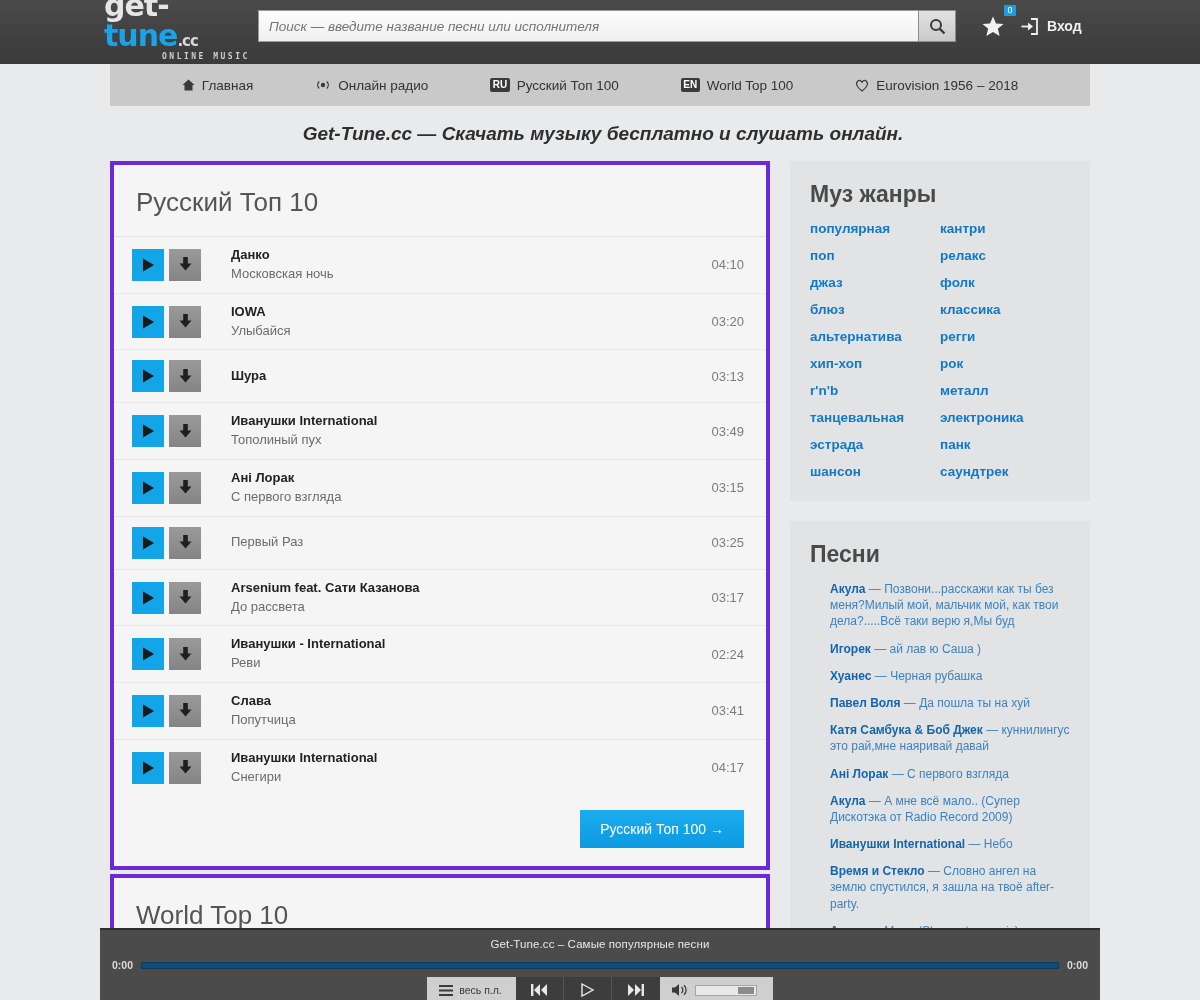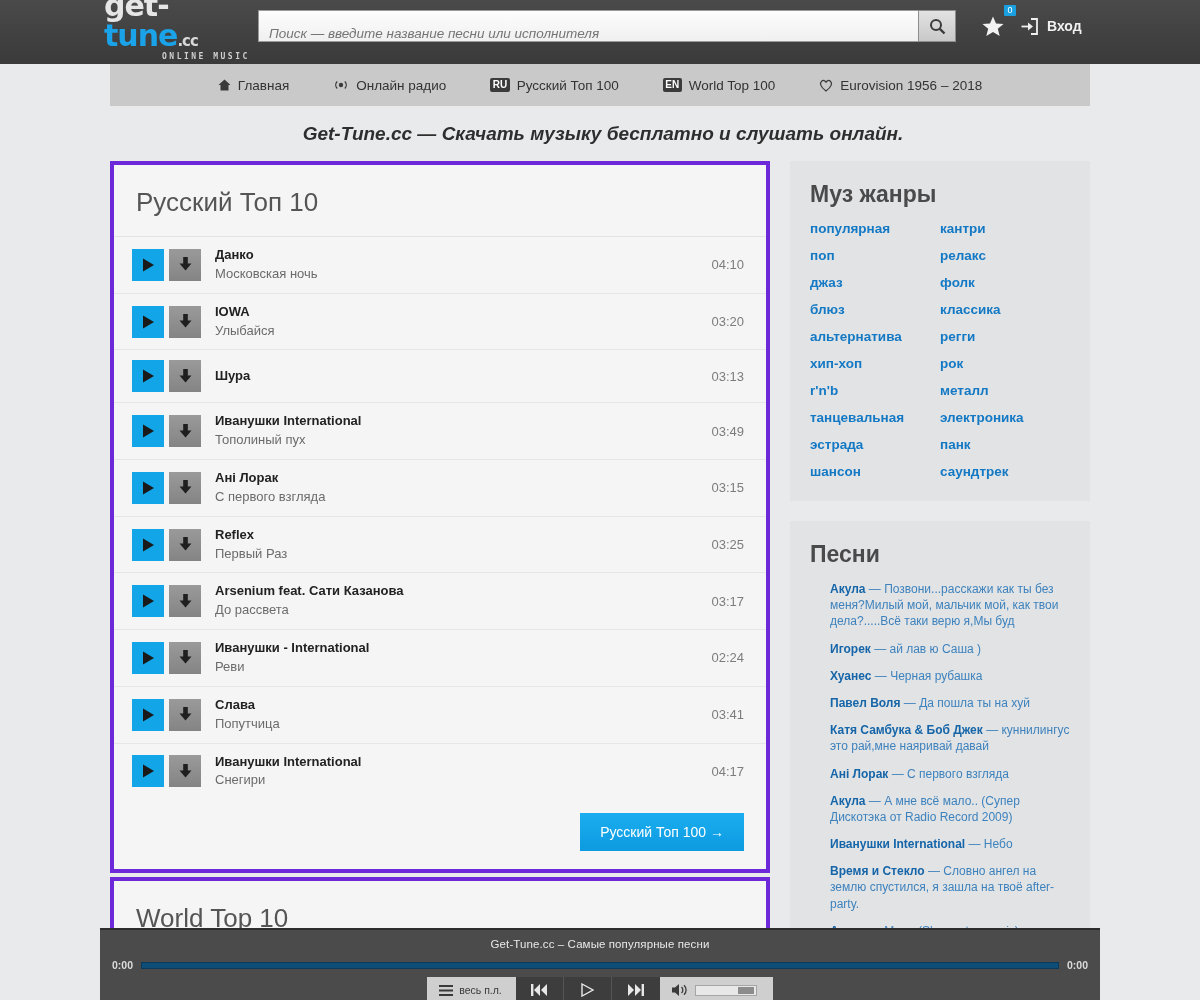--- a/index.html
+++ b/index.html
@@ -47,21 +47,21 @@
     margin-left: 58px;
     font-family: "DejaVu Sans Mono", monospace;
   }
   .search-box {
     flex: 0 0 660px;
     height: 32px;
     background: linear-gradient(#fdfdfd, #f0f0f0);
     border: 1px solid #9a9a9a;
     border-right: none;
     display: flex;
-    align-items: flex-end;
+    align-items: center;
     padding: 0 10px;
   }
   .search-box input {
     border: none;
     outline: none;
     background: transparent;
     width: 100%;
     font-family: "Liberation Sans", sans-serif;
     font-style: italic;
     font-size: 13.5px;
@@ -88,21 +88,21 @@
   }
   .login { display: flex; align-items: center; gap: 8px; cursor: pointer; }
   .login-label { color: #f0f0f0; font-weight: bold; font-size: 14px; }
 
   
   .navwrap { width: 1200px; display: flex; justify-content: center; }
   .nav {
     width: 980px; height: 42px;
     background: #c9c9c9;
     display: flex; align-items: center; justify-content: center;
-    gap: 44px;
+    gap: 62px;
   }
   .nav-item {
     display: flex; align-items: center; gap: 7px;
     color: #333; font-size: 13.5px; cursor: pointer;
   }
   .badge-sq {
     background: #3b3b3b; color: #fff;
     font-size: 10px; font-weight: bold;
     padding: 2px 2.5px; border-radius: 2px; line-height: 1;
   }
@@ -144,21 +144,21 @@
     min-height: 53px;
   }
   .track:last-child { border-bottom: none; }
   .btn-play, .btn-dl {
     width: 32px; height: 32px;
     display: flex; align-items: center; justify-content: center;
     cursor: pointer; flex: none;
   }
   .btn-play { background: #12a5e8; margin-right: 5px; }
   .btn-dl { background: linear-gradient(#9a9a9a, #848484); }
-  .track-info { flex: 1; padding-left: 14px; min-width: 0; }
+  .track-info { flex: 1; padding-left: 30px; min-width: 0; }
   .track-artist { font-weight: bold; color: #222; font-size: 13px; line-height: 1.45; }
   .track-song { color: #6b6b6b; font-size: 13px; line-height: 1.45; }
   .track-time { color: #7c7c7c; font-size: 13px; flex: none; }
 
   .panel-foot { padding: 14px 22px 18px; display: flex; justify-content: flex-end; }
   .cta {
     background: linear-gradient(#1badf0, #0d9ae0);
     color: #fff; border: none;
     padding: 11px 20px; font-size: 14px;
     cursor: pointer;
@@ -407,21 +407,20 @@
                 <polygon points="1,0.5 12,7 1,13.5" fill="#1a1a1a"></polygon>
               </svg>
             </div>
             <div class="btn-dl">
               <svg width="13" height="15" viewBox="0 0 13 15">
                 <rect x="4.2" y="0" width="4.6" height="7" fill="#1f1f1f"></rect>
                 <polygon points="0.5,6.5 12.5,6.5 6.5,13.5" fill="#1f1f1f"></polygon>
               </svg>
             </div>
             <div class="track-info">
-              <div class="track-artist">Reflex</div>
               <div class="track-song">Первый Раз</div>
             </div>
             <div class="track-time">03:25</div>
           </div>
           <div class="track">
             <div class="btn-play">
               <svg width="13" height="14" viewBox="0 0 13 14">
                 <polygon points="1,0.5 12,7 1,13.5" fill="#1a1a1a"></polygon>
               </svg>
             </div>

